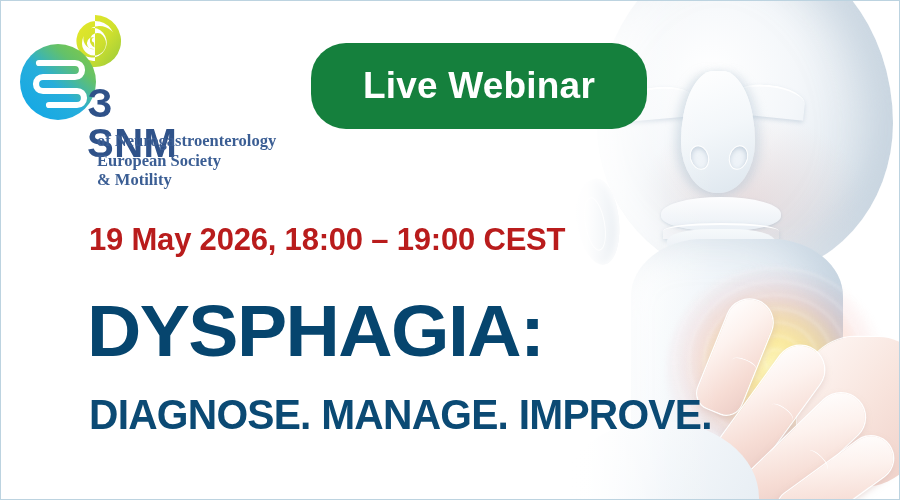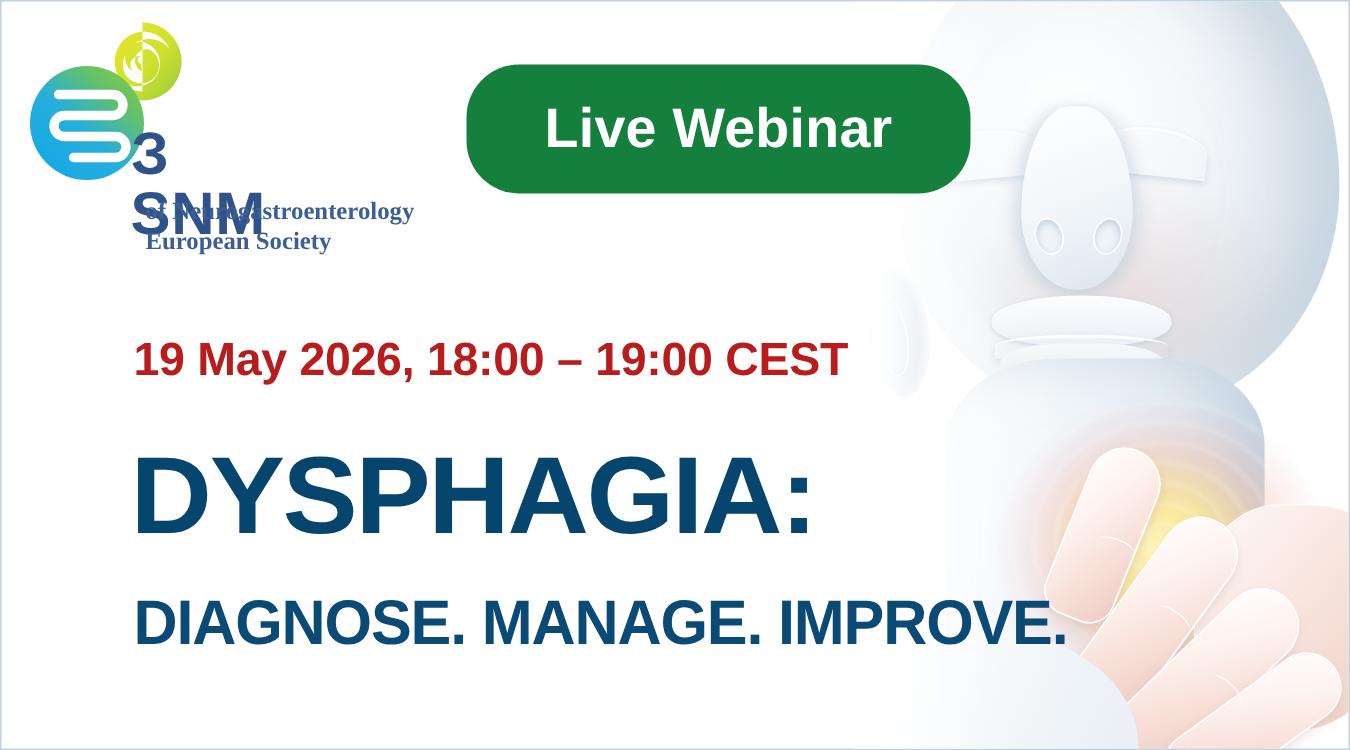--- a/index.html
+++ b/index.html
@@ -359,20 +359,21 @@
           <circle cx="39" cy="39" r="38" fill="url(#gutGrad)"></circle>
           <path d="M20,20 H56 A7,7 0 0,1 56,34 H24 A7,7 0 0,0 24,48 H58 A7,7 0 0,1 58,62 H30" fill="none" stroke="#ffffff" stroke-width="6.2" stroke-linecap="round" stroke-linejoin="round"></path>
         </svg>
       </div>
       <div class="logo-word">
         <span class="eps">Ɛ</span><span>SNM</span>
       </div>
       <div class="logo-tag">
         <div>of Neurogastroenterology</div>
         <div>European Society</div>
+        <div>&amp; Motility</div>
       </div>
     </div>
 
     <div class="pill">
       <span>Live Webinar</span>
     </div>
 
     <div class="date">19 May 2026, 18:00 – 19:00 CEST</div>
 
     <div class="headline">DYSPHAGIA:</div>

